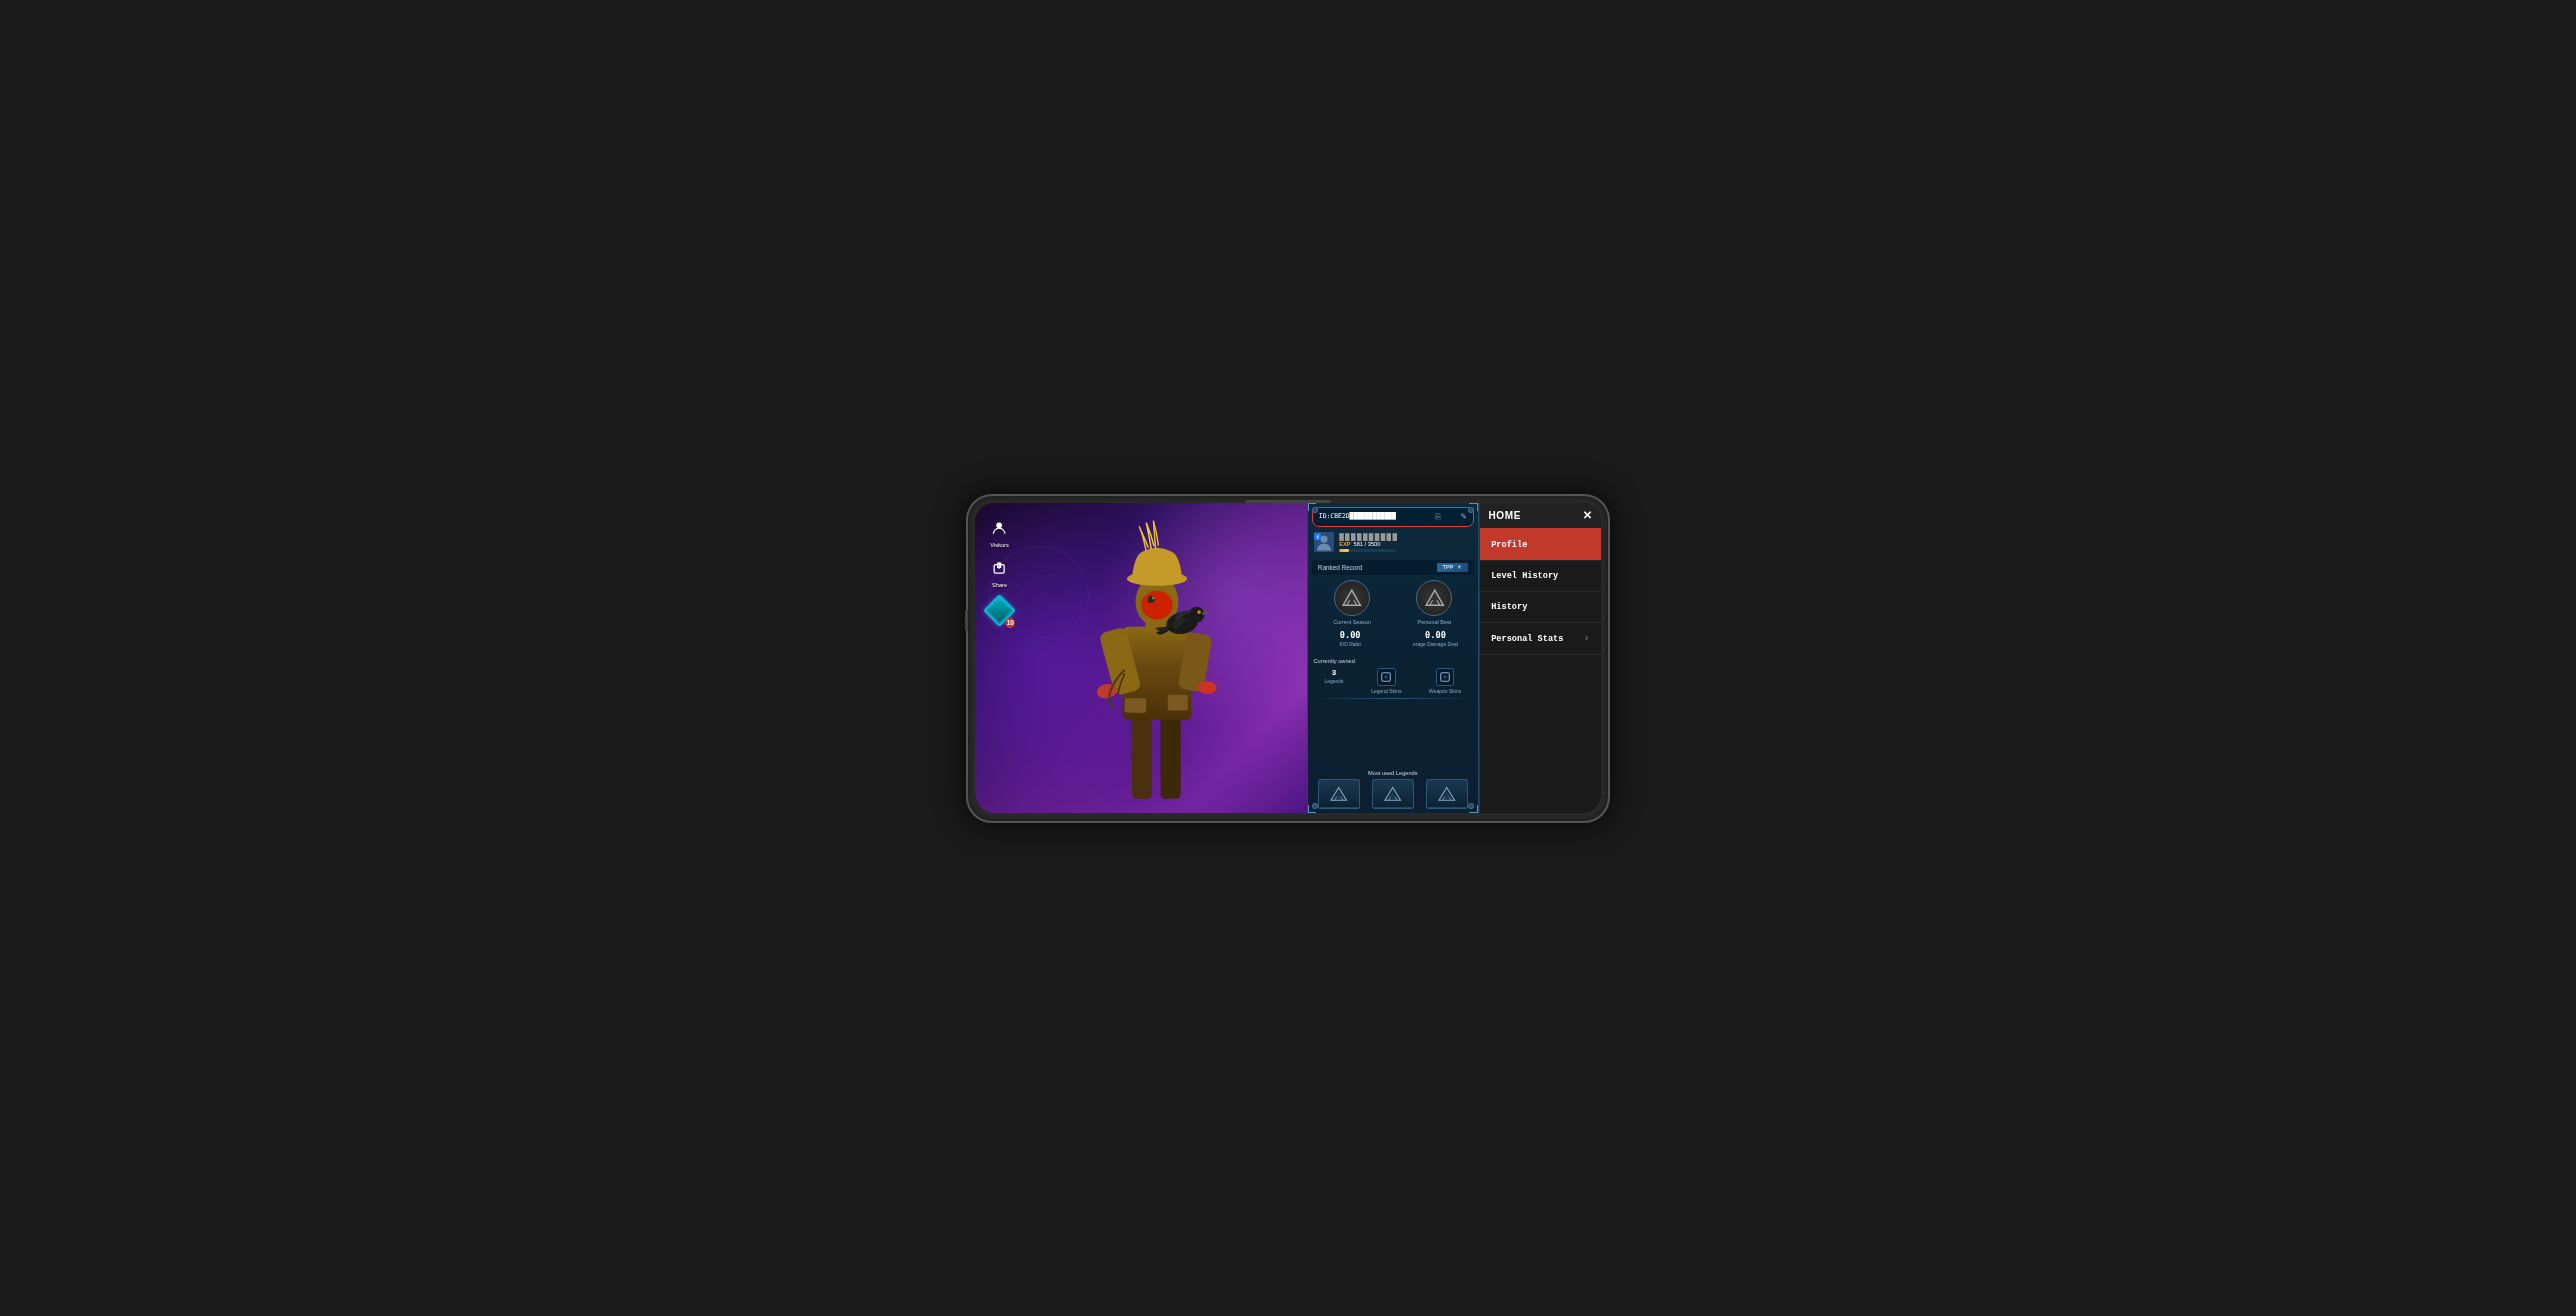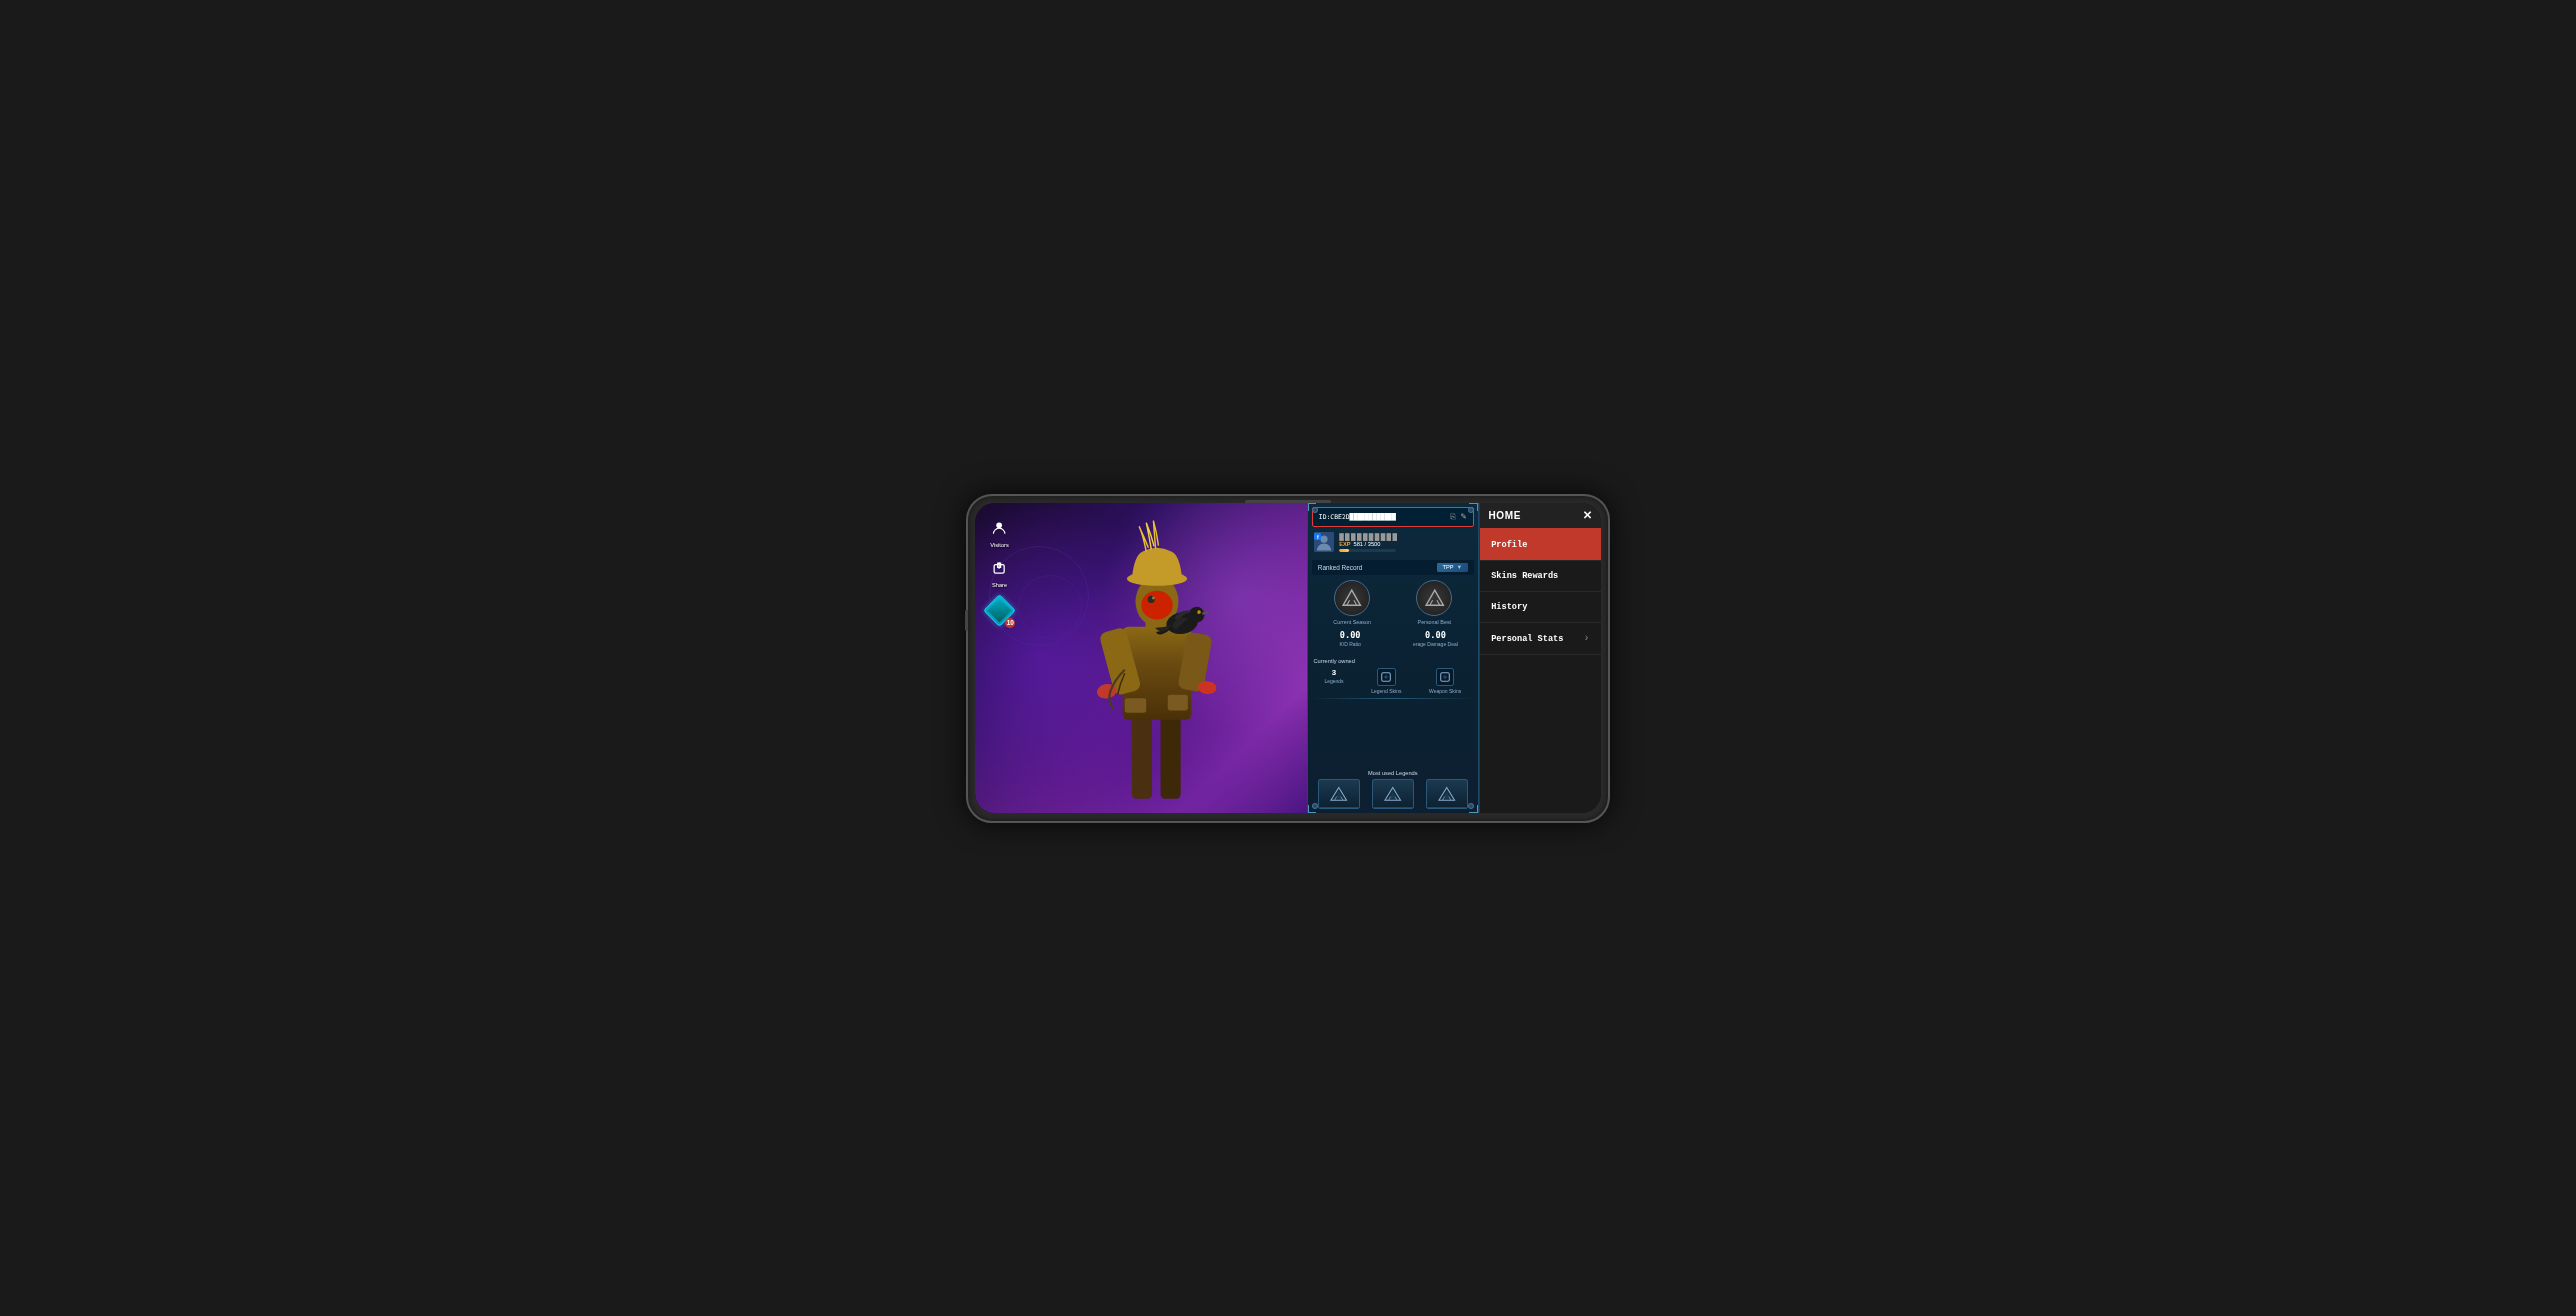--- a/index.html
+++ b/index.html
@@ -158,27 +158,27 @@
     }
 
     .panel-corner-tl { top: 0; left: 0; border-width: 1.4px 0 0 1.4px; }
     .panel-corner-tr { top: 0; right: 0; border-width: 1.4px 1.4px 0 0; }
     .panel-corner-bl { bottom: 0; left: 0; border-width: 0 0 1.4px 1.4px; }
     .panel-corner-br { bottom: 0; right: 0; border-width: 0 1.4px 1.4px 0; }
 
     
     .id-row {
       display: flex;
-      align-items: center;
+      align-items: flex-start;
       padding: 4.3px 5.7px;
-      gap: 0;
+      gap: 15px;
       border: 1.4px solid #e53935;
       margin: 4.3px 4.3px 2.9px 4.3px;
       background: rgba(0,30,50,0.8);
-      border-radius: 2px;
+      border-radius: 7px;
     }
 
     .id-text {
       color: white;
       font-size: 6.4px;
       font-family: monospace;
       flex: 1;
     }
 
     .id-copy-icon {
@@ -860,21 +860,21 @@
       <div class="right-nav-header">
         <span class="home-title">HOME</span>
         <span class="close-btn">✕</span>
       </div>
       <div class="nav-divider"></div>
 
       <div class="nav-item active">
         <span class="nav-item-label">Profile</span>
       </div>
       <div class="nav-item">
-        <span class="nav-item-label">Skins Rewards</span>
+        <span class="nav-item-label">Level History</span>
       </div>
       <div class="nav-item">
         <span class="nav-item-label">History</span>
       </div>
       <div class="nav-item">
         <span class="nav-item-label">Personal Stats</span>
         <span class="nav-chevron">›</span>
       </div>
     </div>
 

